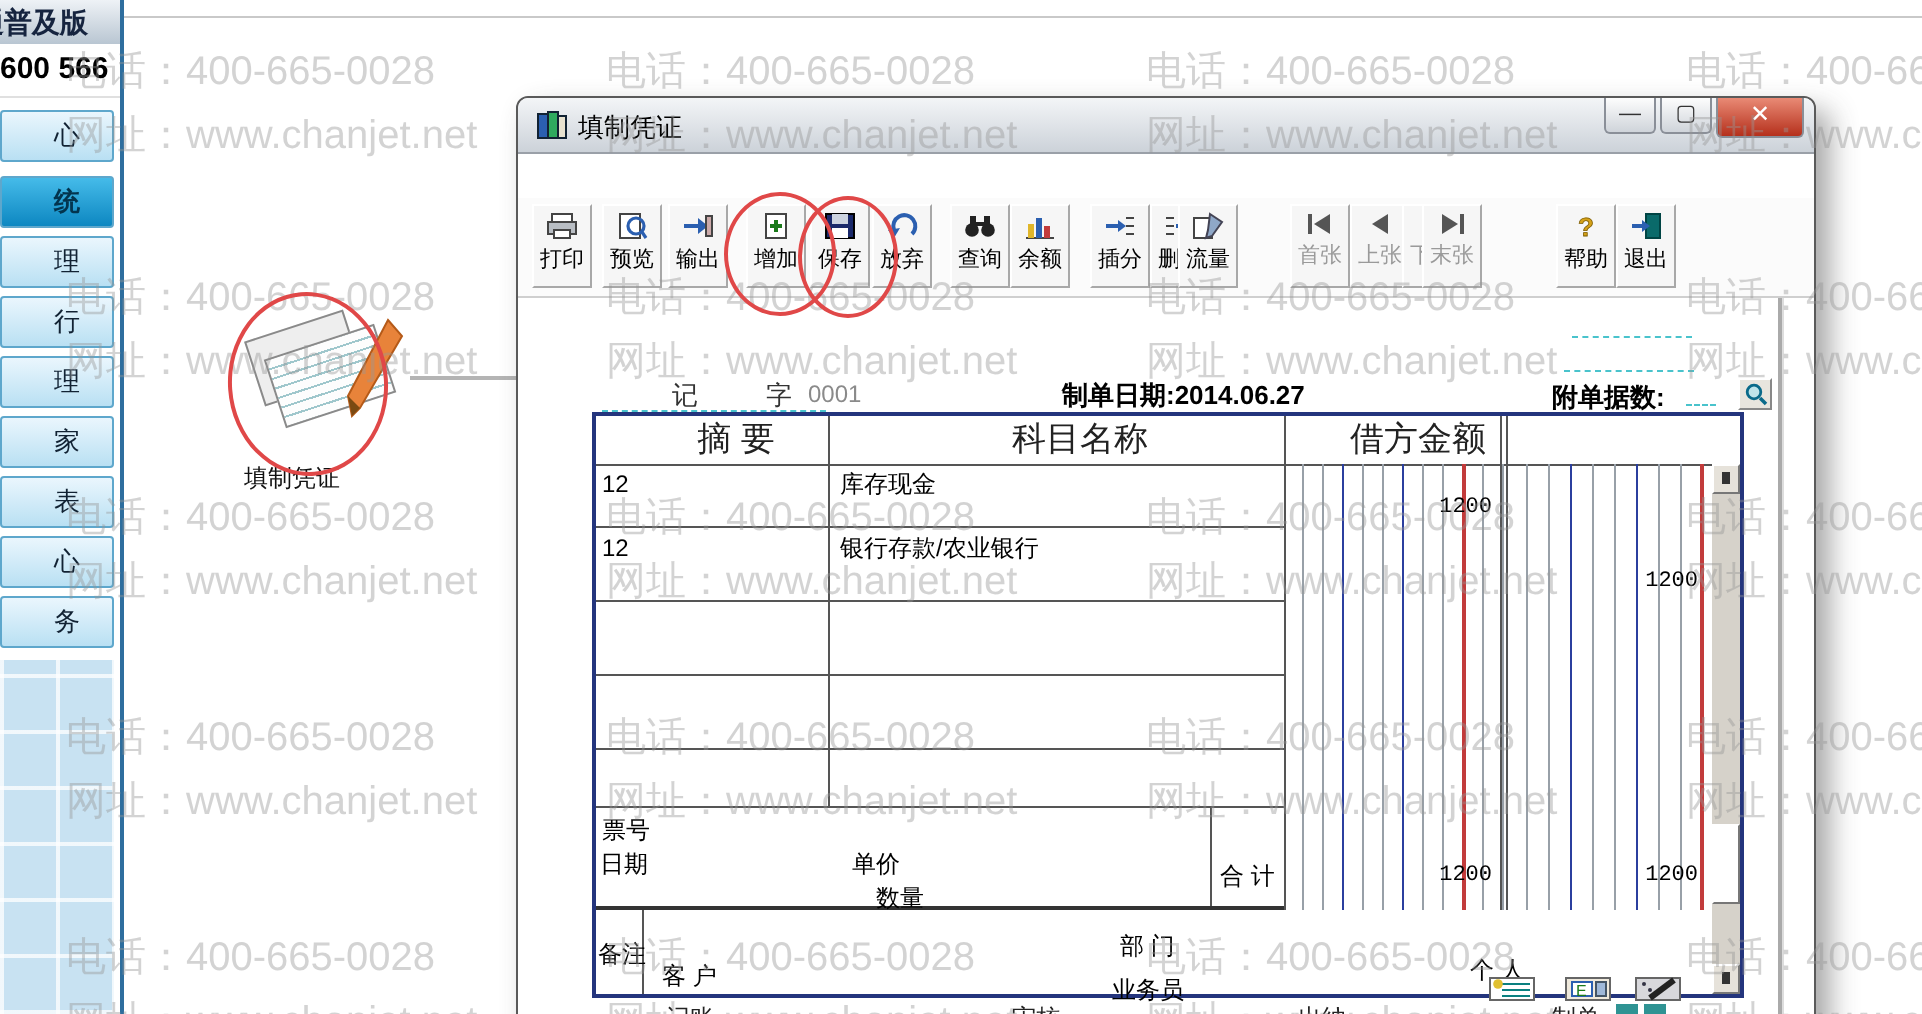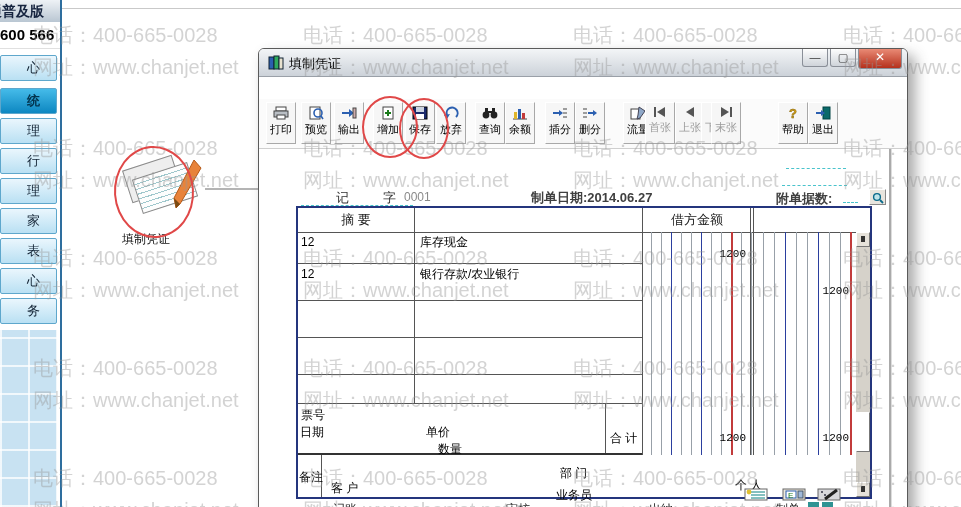--- a/index.html
+++ b/index.html
@@ -53,29 +53,29 @@
         display:flex;flex-direction:column;align-items:center;justify-content:flex-start;padding-top:3px;}
   .tbtn .lbl{font-size:11px;color:#000;margin-top:2px;white-space:nowrap;}
   .tbtn.dis .lbl{color:#9a9a9a;}
   .tbtn svg{display:block;}
   
   #vright{position:absolute;left:630px;top:100px;width:2px;height:370px;background:#aaa;border-right:1px solid #ddd;}
   #vtitle{position:absolute;left:200px;top:108px;width:220px;text-align:center;}
   #vtitle span{display:inline-block;font-size:20px;font-weight:bold;color:#0a8080;letter-spacing:7px;
                border-bottom:2px solid #0a8080;padding:0 2px 3px 8px;white-space:nowrap;}
   .vmeta{position:absolute;font-size:13px;color:#333;}
-  .vmeta.b{font-weight:bold;color:#404040;text-align:right;}
+  .vmeta.b{font-weight:bold;color:#000000;text-align:right;}
   .dash{position:absolute;border-top:1px dashed #49c3cc;height:0;}
   #magbtn{position:absolute;left:610px;top:140px;width:17px;height:16px;box-sizing:border-box;
           border:1px solid;border-color:#fff #888 #888 #fff;background:#e8e5de;text-align:center;}
   
   #vtab{position:absolute;left:37px;top:157px;width:576px;height:293px;box-sizing:border-box;border:2px solid #24357d;background:#fff;}
   .hline{position:absolute;background:#555;height:1px;}
   .vline{position:absolute;background:#555;width:1px;}
-  .hdr{position:absolute;top:0;height:24px;font-size:13px;color:#222;text-align:center;line-height:24px;white-space:nowrap;}
+  .hdr{position:absolute;top:0;height:24px;font-size:17px;color:#222;text-align:center;line-height:24px;white-space:nowrap;margin-left:12px;}
   .stripes{position:absolute;top:24px;height:223px;}
   .stripeD{left:344px;width:110px;background-image:
     linear-gradient(90deg,transparent 0 29px,#2b3f9e 29px 30px,transparent 30px),
     linear-gradient(90deg,transparent 0 59px,#2b3f9e 59px 60px,transparent 60px),
     linear-gradient(90deg,transparent 0 89px,#c23b3b 89px 91px,transparent 91px),
     repeating-linear-gradient(90deg,transparent 0 9px,#98a0a8 9px 10px);}
   .stripeC{left:455px;width:117px;background-image:
     linear-gradient(90deg,transparent 0 32px,#2b3f9e 32px 33px,transparent 33px),
     linear-gradient(90deg,transparent 0 65px,#2b3f9e 65px 66px,transparent 66px),
     linear-gradient(90deg,transparent 0 97px,#c23b3b 97px 99px,transparent 99px),
@@ -219,21 +219,21 @@
       <div class="tbtn" style="left:316px">
         <svg width="16" height="14">
             <line x1="1" y1="3" x2="5" y2="3" stroke="#444"></line>
             <line x1="1" y1="7" x2="5" y2="7" stroke="#444"></line>
             <line x1="1" y1="11" x2="5" y2="11" stroke="#444"></line>
             <line x1="6" y1="7" x2="11" y2="7" stroke="#2b5fb0" stroke-width="2"></line>
             <polygon points="11,4 15,7 11,10" fill="#2b5fb0"></polygon>
           </svg>
         <span class="lbl">删分</span>
         </div>
-      <div class="tbtn" style="left:364px">
+      <div class="tbtn" style="left:330px">
         <svg width="16" height="14">
             <rect x="1" y="3" width="9" height="10" fill="#fff" stroke="#444"></rect>
             <polygon points="9,1 15,5 10,12 7,13 8,9" fill="#8fa8c8" stroke="#445"></polygon>
           </svg>
         <span class="lbl">流量</span>
         </div>
       <div class="tbtn dis" style="left:386px">
         <svg width="14" height="12">
             <rect x="1" y="1" width="2" height="10" fill="#555"></rect>
             <polygon points="12,1 4,6 12,11" fill="#555"></polygon>
@@ -290,20 +290,21 @@
     <div id="magbtn">
       <svg width="12" height="12">
           <circle cx="5" cy="5" r="3.4" fill="#bfe4ea" stroke="#0a6a8a" stroke-width="1.4"></circle>
           <line x1="8" y1="8" x2="11" y2="11" stroke="#0a6a8a" stroke-width="1.8"></line>
         </svg>
     </div>
 
     <div id="vtab">
 
       <div class="hdr" style="left:0;width:116px">摘 要</div>
+      <div class="hdr" style="left:116px;width:228px">科目名称</div>
       <div class="hdr" style="left:344px;width:110px">借方金额</div>
       <div class="hline" style="left:0;top:24px;width:572px"></div>
 
       <div class="stripes stripeD"></div>
       <div class="stripes stripeC"></div>
 
       <div class="vline" style="left:116px;top:0;height:195px"></div>
       <div class="vline" style="left:344px;top:0;height:247px"></div>
       <div class="vline" style="left:452px;top:0;height:247px"></div>
       <div class="vline" style="left:455px;top:0;height:247px"></div>

